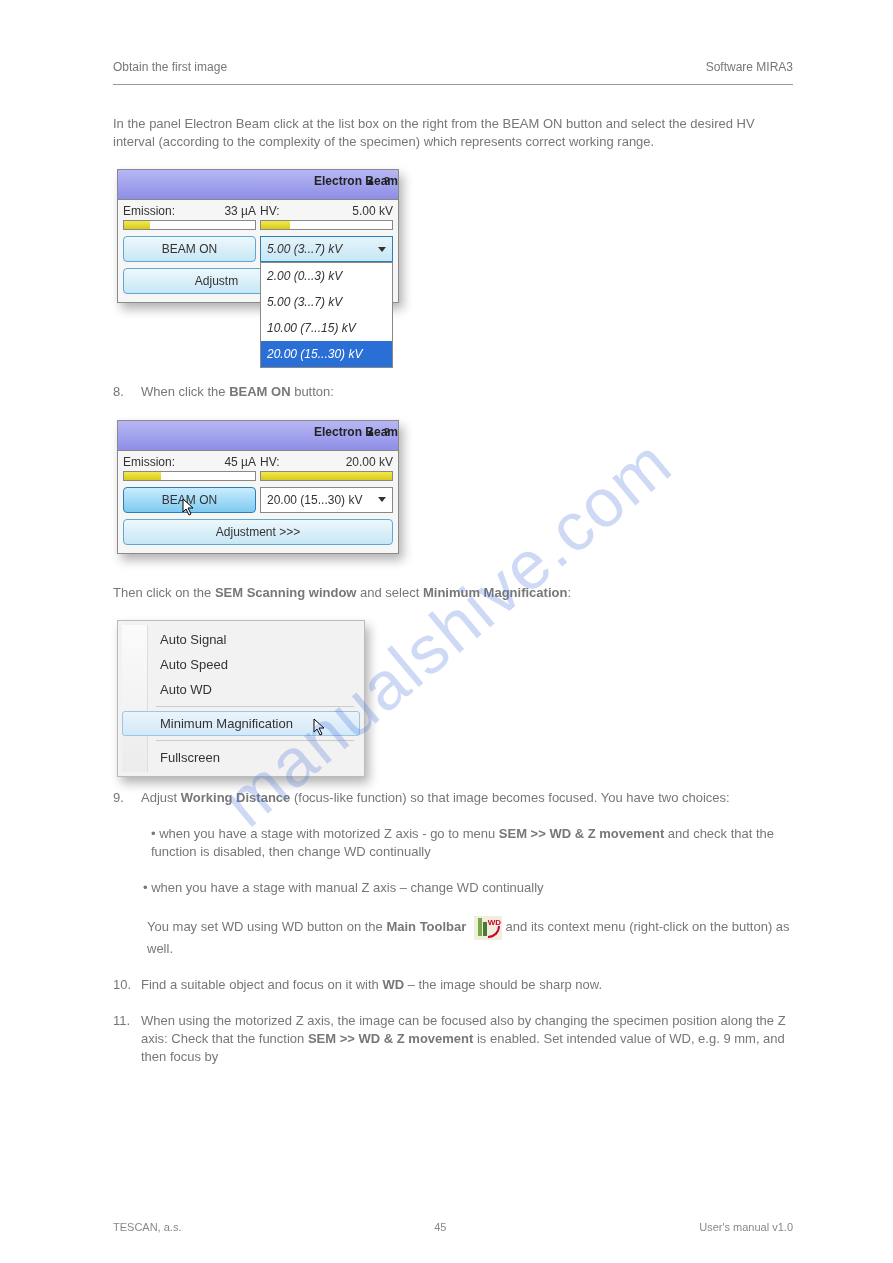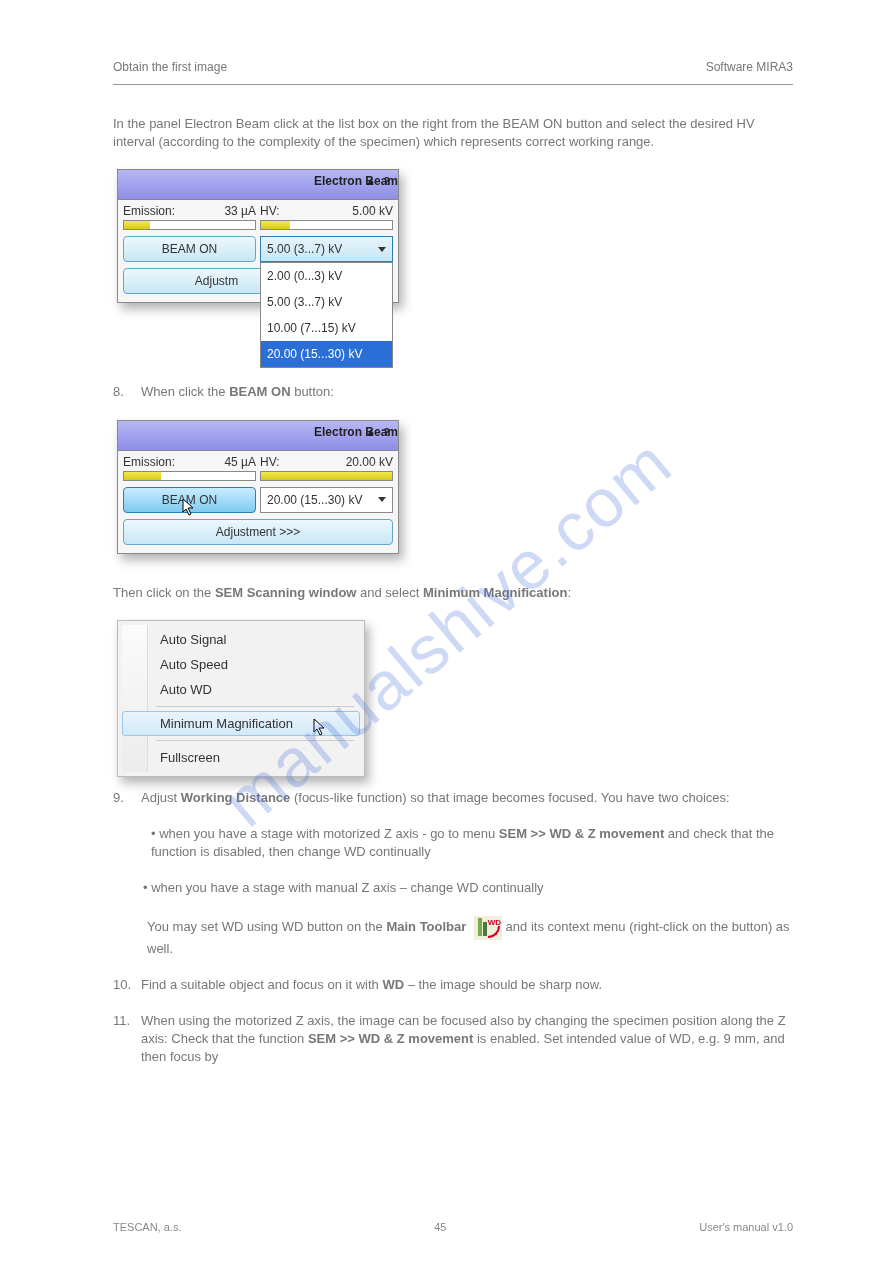--- a/index.html
+++ b/index.html
@@ -96,21 +96,21 @@
     border:1px solid #888;
     background:#fff;
     display:flex;
     align-items:center;
     justify-content:space-between;
     padding:0 6px;
     font-size:12px;
     margin-top:6px;
     position:relative;
   }
-  .select.open { border-color:#2d7fb3; background:linear-gradient(#e6f4fb,#c7e7f5);}
+  .select.open { border-color:#2d7fb3; background:linear-gradient(#e6f4fb,#c7e7f5);font-style:italic;}
   .caret {
     width:0;height:0;border-left:4px solid transparent;border-right:4px solid transparent;
     border-top:5px solid #333;
   }
   .dropdown {
     position:absolute;
     top:25px; left:-1px; right:-1px;
     background:#fff;
     border:1px solid #888;
     z-index:5;

